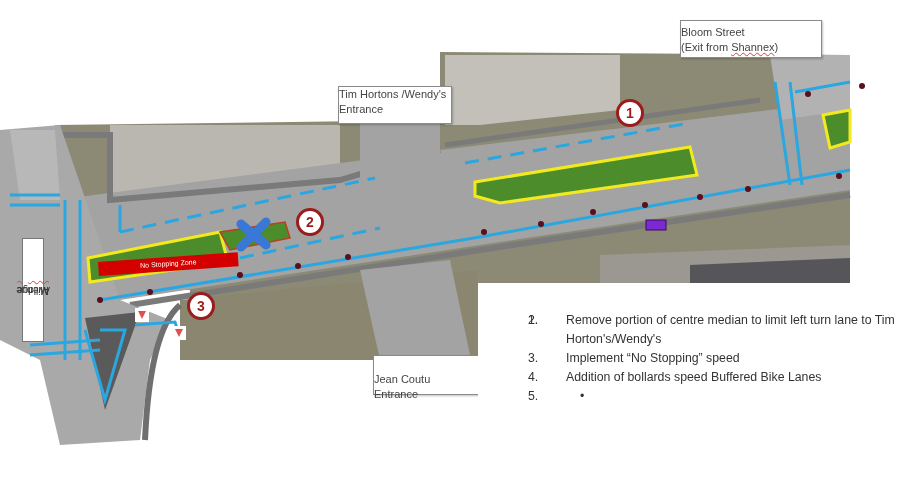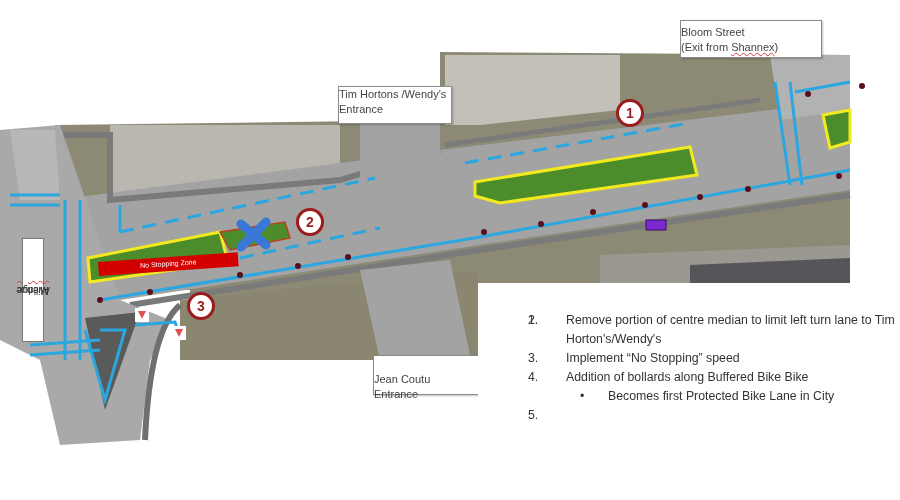--- a/index.html
+++ b/index.html
@@ -149,18 +149,18 @@
 
 <div class="marker" style="left:616px; top:99px;">1</div>
 <div class="marker" style="left:296px; top:208px;">2</div>
 <div class="marker" style="left:187px; top:292px;">3</div>
 
 <div id="notes">
   <ol>
     <li><span class="num">1.</span></li>
     <li><span class="num">2.</span><span>Remove portion of centre median to limit left turn lane to Tim Horton's/Wendy's</span></li>
     <li><span class="num">3.</span><span>Implement “No Stopping” speed</span></li>
-    <li><span class="num">4.</span><span>Addition of bollards along Buffered Bike Bike</span>
-      <span class="sub"><span class="bullet">•</span><span>Becomes first Protected Bike Lane in City</span></span>
+    <li><span class="num">4.</span><span>Addition of bollards speed Buffered Bike Lanes</span>
+      <span class="sub"><span class="bullet">•</span></span>
     </li>
     <li><span class="num">5.</span></li>
   </ol>
 </div>
 
 </body></html>

